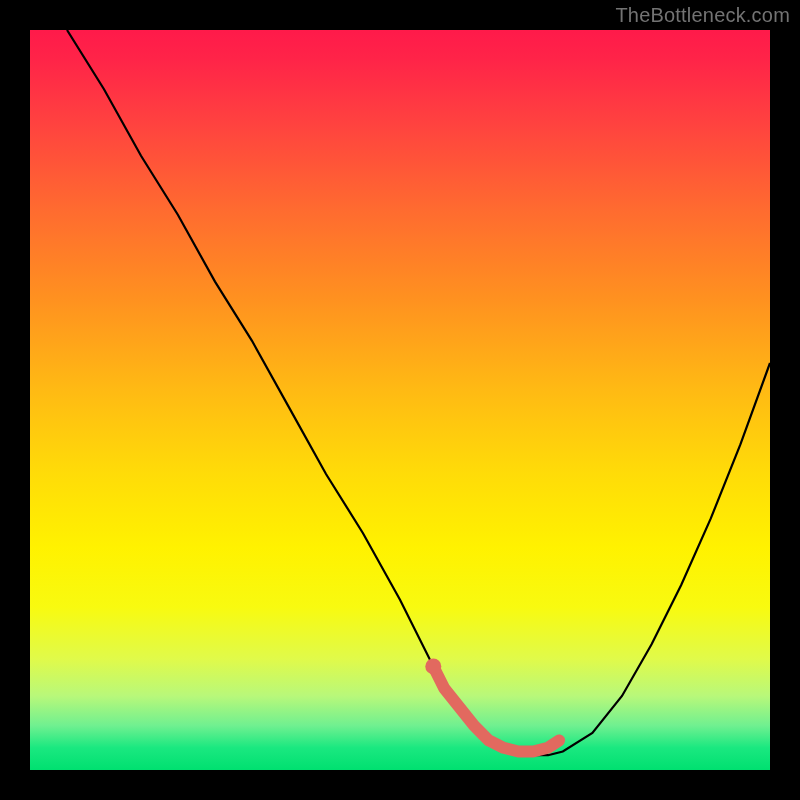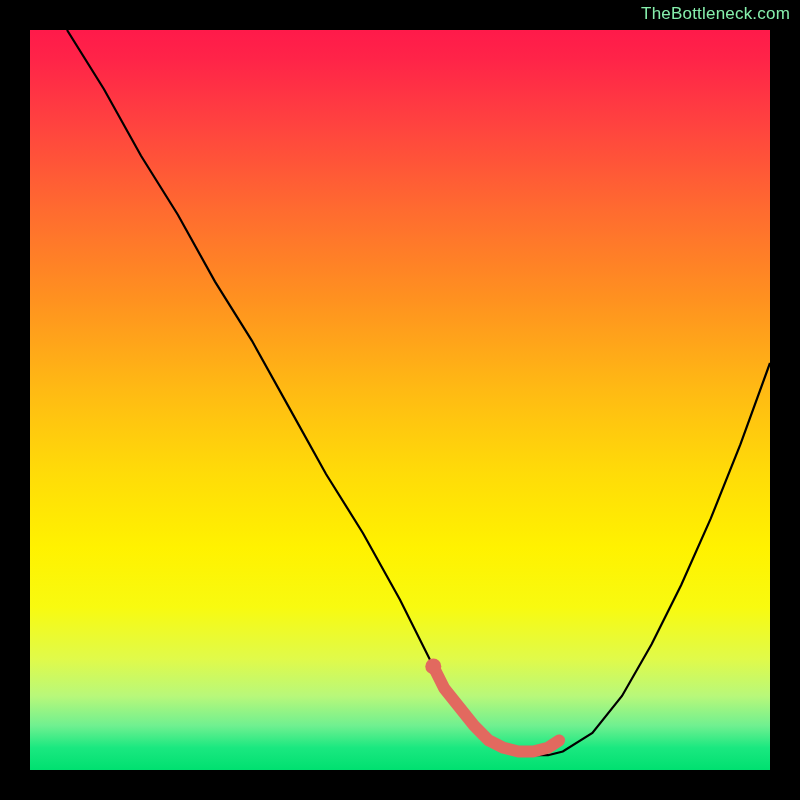--- a/index.html
+++ b/index.html
@@ -8,22 +8,22 @@
     height: 800px;
     background: #000;
     position: relative;
     font-family: Arial, Helvetica, sans-serif;
     overflow: hidden;
   }
   .watermark {
     position: absolute;
     top: 4px;
     right: 10px;
-    color: #86efac;
-    font-size: 17px;
+    color: #737373;
+    font-size: 20px;
     font-weight: 500;
     letter-spacing: 0.2px;
     z-index: 10;
   }
   .plot-area {
     position: absolute;
     left: 30px;
     top: 30px;
     width: 740px;
     height: 740px;

